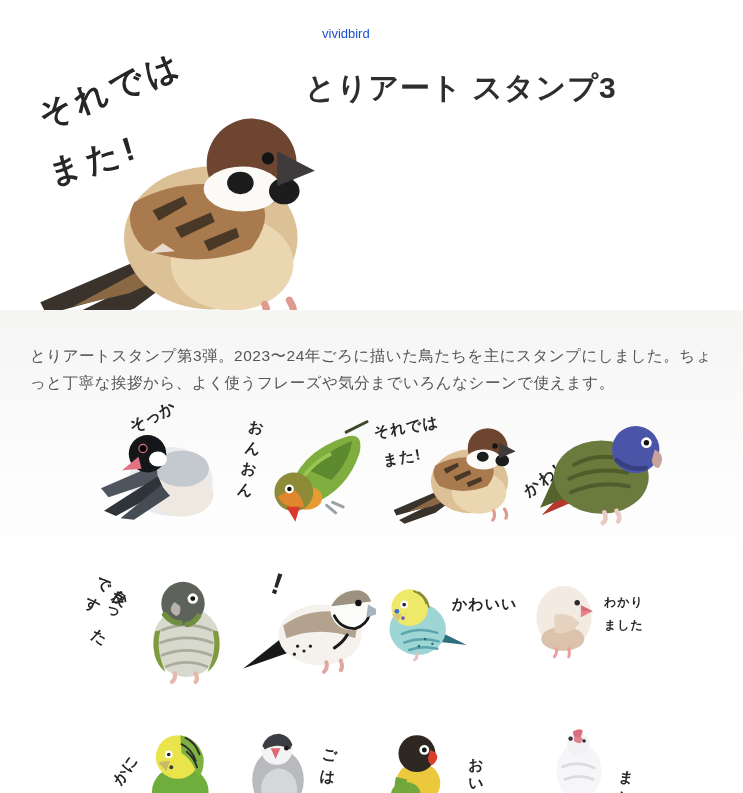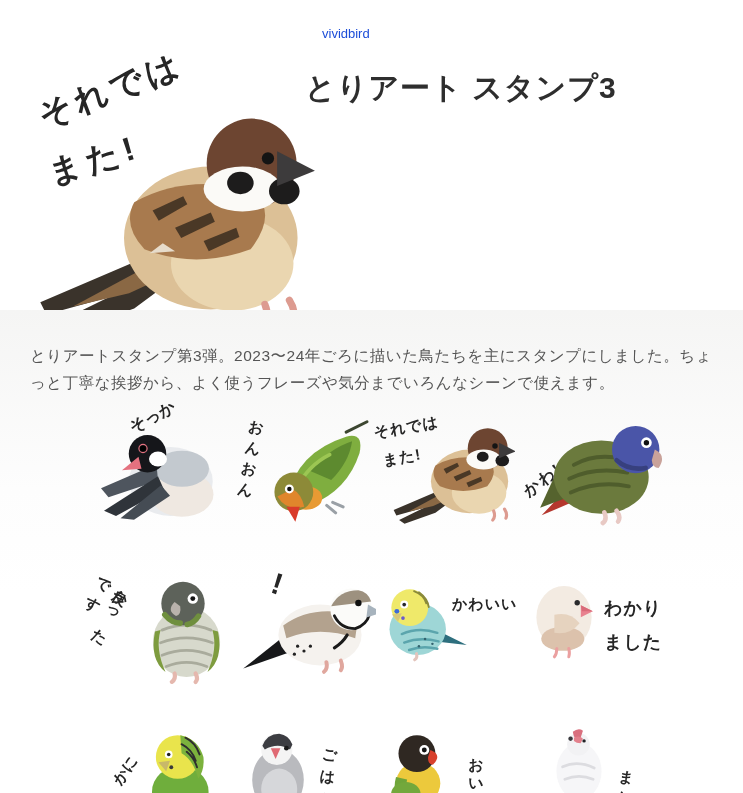--- a/index.html
+++ b/index.html
@@ -204,21 +204,21 @@
         <circle cx="46" cy="30" r="6.5" fill="#ffffff"></circle>
         <circle cx="46" cy="30" r="3" fill="#26282c"></circle>
         <circle cx="34" cy="41" r="4" fill="#3f6bd8"></circle>
         <polygon points="26,46 42,44 36,58" fill="#d8c87a"></polygon>
         <circle cx="44" cy="52" r="3" fill="#6a5acd"></circle>
         <path d="M66,110 q2,7 -3,10" stroke="#e3c4bc" stroke-width="5" fill="none" stroke-linecap="round"></path>
       </svg>
     </div>
 
     <div class="cell r2 c4">
-      <span class="hand cap" style="left:84px;top:28px;font-size:18px;line-height:1.9;letter-spacing:1px;">
+      <span class="hand cap" style="left:84px;top:28px;font-size:12px;line-height:1.9;letter-spacing:1px;">
         <span style="display:block">わかり</span>
         <span style="display:block">ました</span>
       </span>
       <svg viewBox="0 0 130 130" style="left:8px;top:8px;width:78px;height:96px;">
         <ellipse cx="60" cy="62" rx="46" ry="52" fill="#f3ebe2"></ellipse>
         <ellipse cx="58" cy="98" rx="36" ry="20" fill="#dcc2ac"></ellipse>
         <path d="M44,58 Q70,52 86,72 Q70,92 44,88 Z" fill="#e6d3bf"></path>
         <circle cx="82" cy="38" r="4.5" fill="#2a2a2c"></circle>
         <polygon points="88,42 108,52 88,62" fill="#e8828f"></polygon>
         <polygon points="88,42 108,52 90,52" fill="#d96a78"></polygon>

